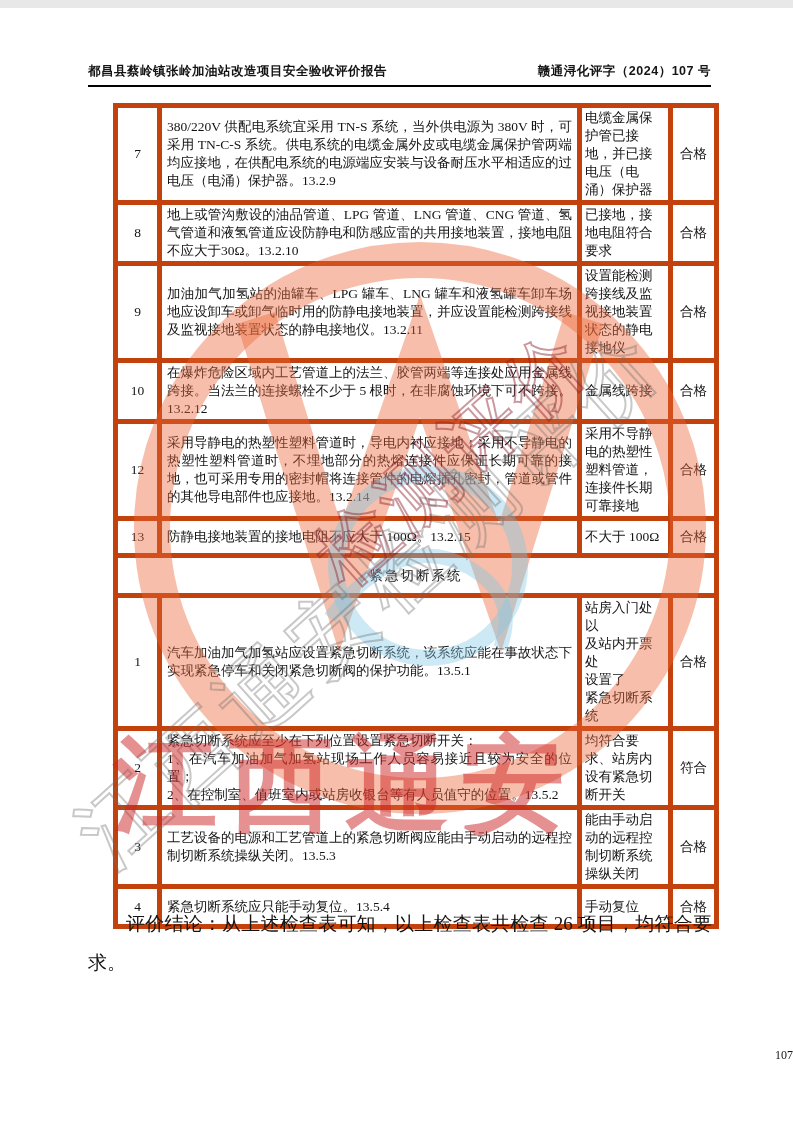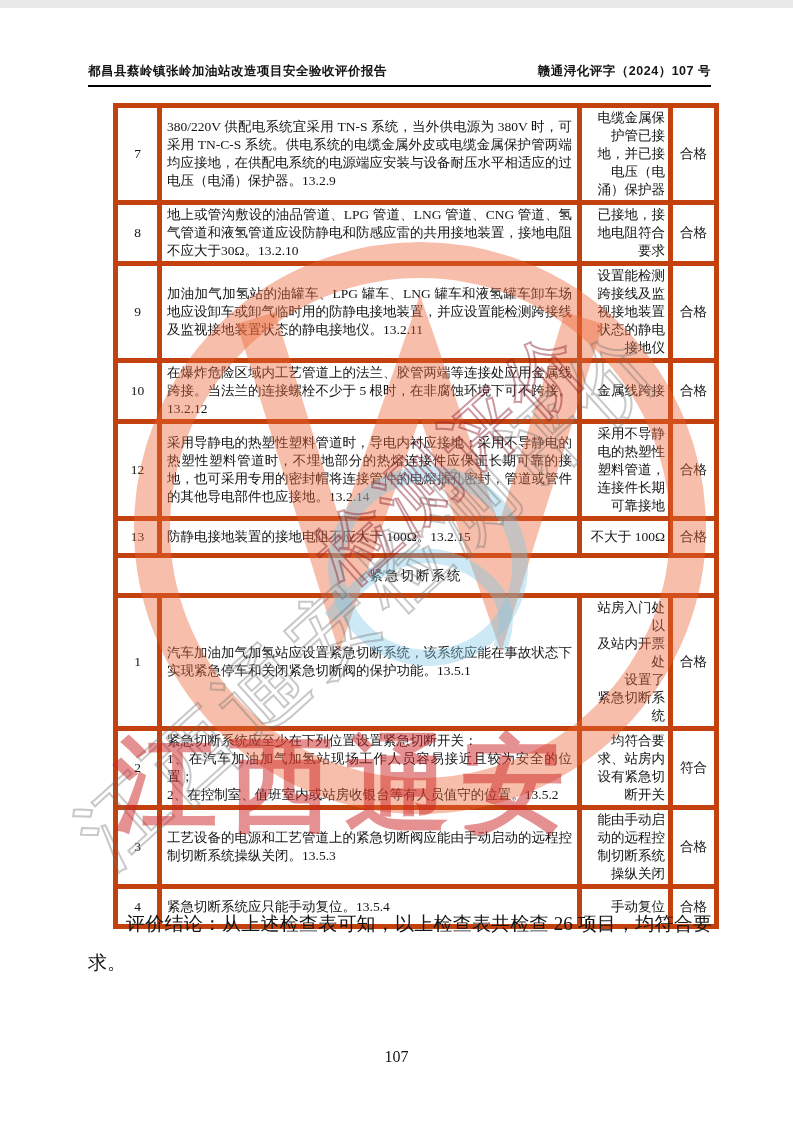--- a/index.html
+++ b/index.html
@@ -9,26 +9,26 @@
   .hdr{position:absolute;top:55px;left:88px;width:623px;display:flex;justify-content:space-between;
        font-family:"Liberation Sans","DejaVu Sans",sans-serif;font-weight:bold;font-size:12.5px;
        letter-spacing:.5px;white-space:nowrap;}
   .hdr-rule{position:absolute;top:77px;left:88px;width:623px;height:2px;background:#000;}
   
   .tbl{position:absolute;top:95px;left:113px;width:601px;border-collapse:collapse;table-layout:fixed;
        font-size:13.5px;line-height:18px;}
   .tbl td{border:5px solid #c2410c;vertical-align:middle;overflow:hidden;}
   .no,.result{text-align:center;padding:0 2px;}
   .desc{text-align:justify;padding:1px 5px;white-space:pre-line;}
-  .finding{text-align:right;padding:1px 3px;white-space:pre-line;}
+  .finding{text-align:left;padding:1px 3px;white-space:pre-line;}
   .section-row td{text-align:center;padding:2px;letter-spacing:2px;}
   
   .conclusion{position:absolute;top:896px;left:88px;width:624px;font-size:19px;line-height:39px;
               text-indent:2em;text-align:justify;}
-  .pagenum{position:absolute;top:1040px;left:0;width:100%;text-align:center;font-size:16px;}
+  .pagenum{position:absolute;top:1040px;left:0;width:100%;text-align:right;font-size:12px;}
   
   .watermark{position:absolute;left:0;top:0;width:793px;height:1122px;pointer-events:none;z-index:5;}
 </style>
 </head>
 <body>
 
 <div class="page">
 
   <div class="hdr">
     <span>都昌县蔡岭镇张岭加油站改造项目安全验收评价报告</span>

